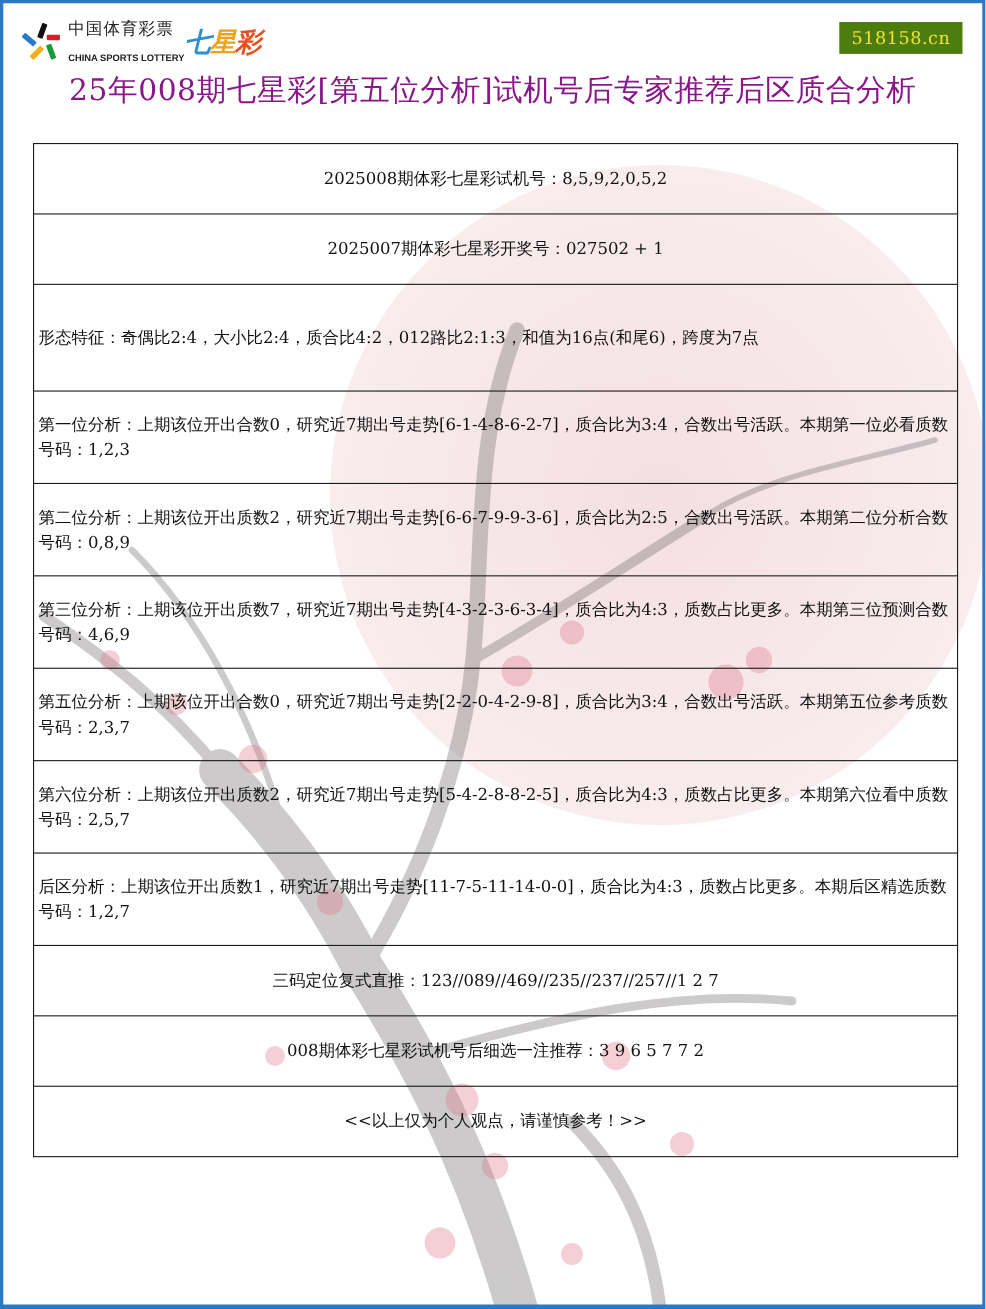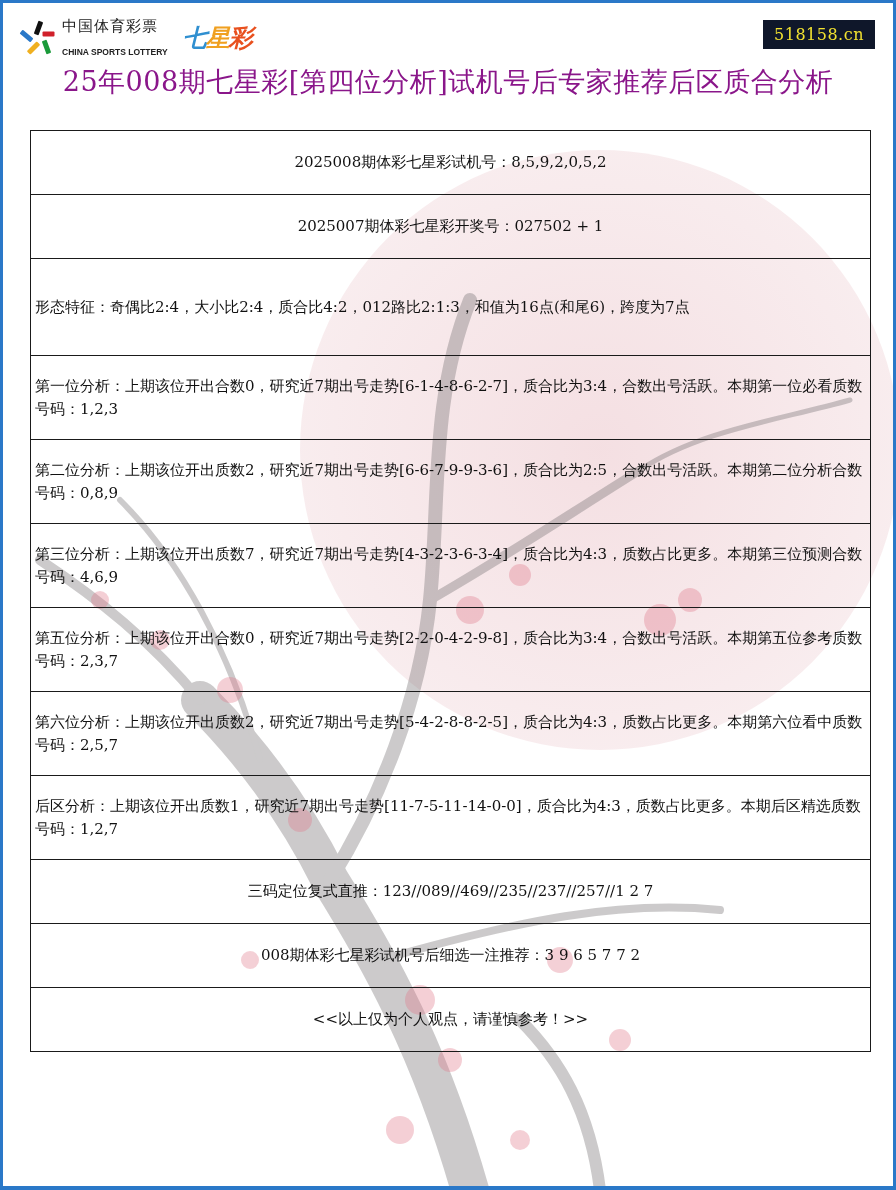--- a/index.html
+++ b/index.html
@@ -23,24 +23,24 @@
     z-index: 0;
   }
   .branch { position: absolute; left: 0; top: 0; z-index: 1; }
   .header { position: absolute; left: 0; top: 0; width: 896px; height: 62px; z-index: 3; }
   .logo { position: absolute; left: 20px; top: 18px; display: flex; align-items: center; }
   .logo-mark { width: 36px; height: 36px; position: relative; }
   .logo-mark span { position: absolute; width: 5px; height: 14px; border-radius: 1px; }
   .logo-text { margin-left: 6px; display: flex; flex-direction: column; gap: 12px; }
   .logo-cn { font-family: "DejaVu Sans", sans-serif; font-size: 15px; color: #222; letter-spacing: 1px; line-height: 17px; }
   .logo-en { font-family: "Liberation Sans", sans-serif; font-size: 8.5px; font-weight: bold; color: #222; line-height: 11px; }
-  .logo-game { margin-left: 15px; font-family: "DejaVu Sans", sans-serif; font-size: 24px; font-weight: bold; font-style: italic; letter-spacing: -1px; }
+  .logo-game { margin-left: 0; font-family: "DejaVu Sans", sans-serif; font-size: 24px; font-weight: bold; font-style: italic; letter-spacing: -1px; }
   .site-badge {
     position: absolute; left: 763px; top: 20px; width: 112px; height: 29px;
-    background: #0f172a; color: #f2e230; font-family: "DejaVu Serif", serif; font-size: 16px;
+    background: #4d7c0f; color: #f2e230; font-family: "DejaVu Serif", serif; font-size: 16px;
     display: flex; align-items: center; justify-content: center; letter-spacing: 0.5px;
   }
   .title {
     position: absolute; left: 0; top: 64px; width: 896px; text-align: center;
     font-family: "DejaVu Serif", serif; font-size: 27px; color: #8a168a; z-index: 3; letter-spacing: 0.5px;
   }
   table.content {
     position: absolute; left: 30px; top: 130px; width: 841px; border-collapse: collapse; z-index: 3;
   }
   table.content td {
@@ -103,21 +103,21 @@
       <span class="logo-cn">中国体育彩票</span>
       <span class="logo-en">CHINA SPORTS LOTTERY</span>
     </div>
     <span class="logo-game">
       <span style="color:#2f8fd0;">七</span><span style="color:#f0a020;">星</span><span style="color:#e8501e;">彩</span>
     </span>
   </div>
   <div class="site-badge">518158.cn</div>
 </div>
 
-<div class="title">25年008期七星彩[第四位分析]试机号后专家推荐后区质合分析</div>
+<div class="title">25年008期七星彩[第五位分析]试机号后专家推荐后区质合分析</div>
 
 <table class="content">
   <tbody>
       <tr class="r65">
         <td class="center">2025008期体彩七星彩试机号：8,5,9,2,0,5,2</td>
       </tr>
   <tr class="r65">
         <td class="center">2025007期体彩七星彩开奖号：027502 + 1</td>
       </tr>
   <tr class="r97">

